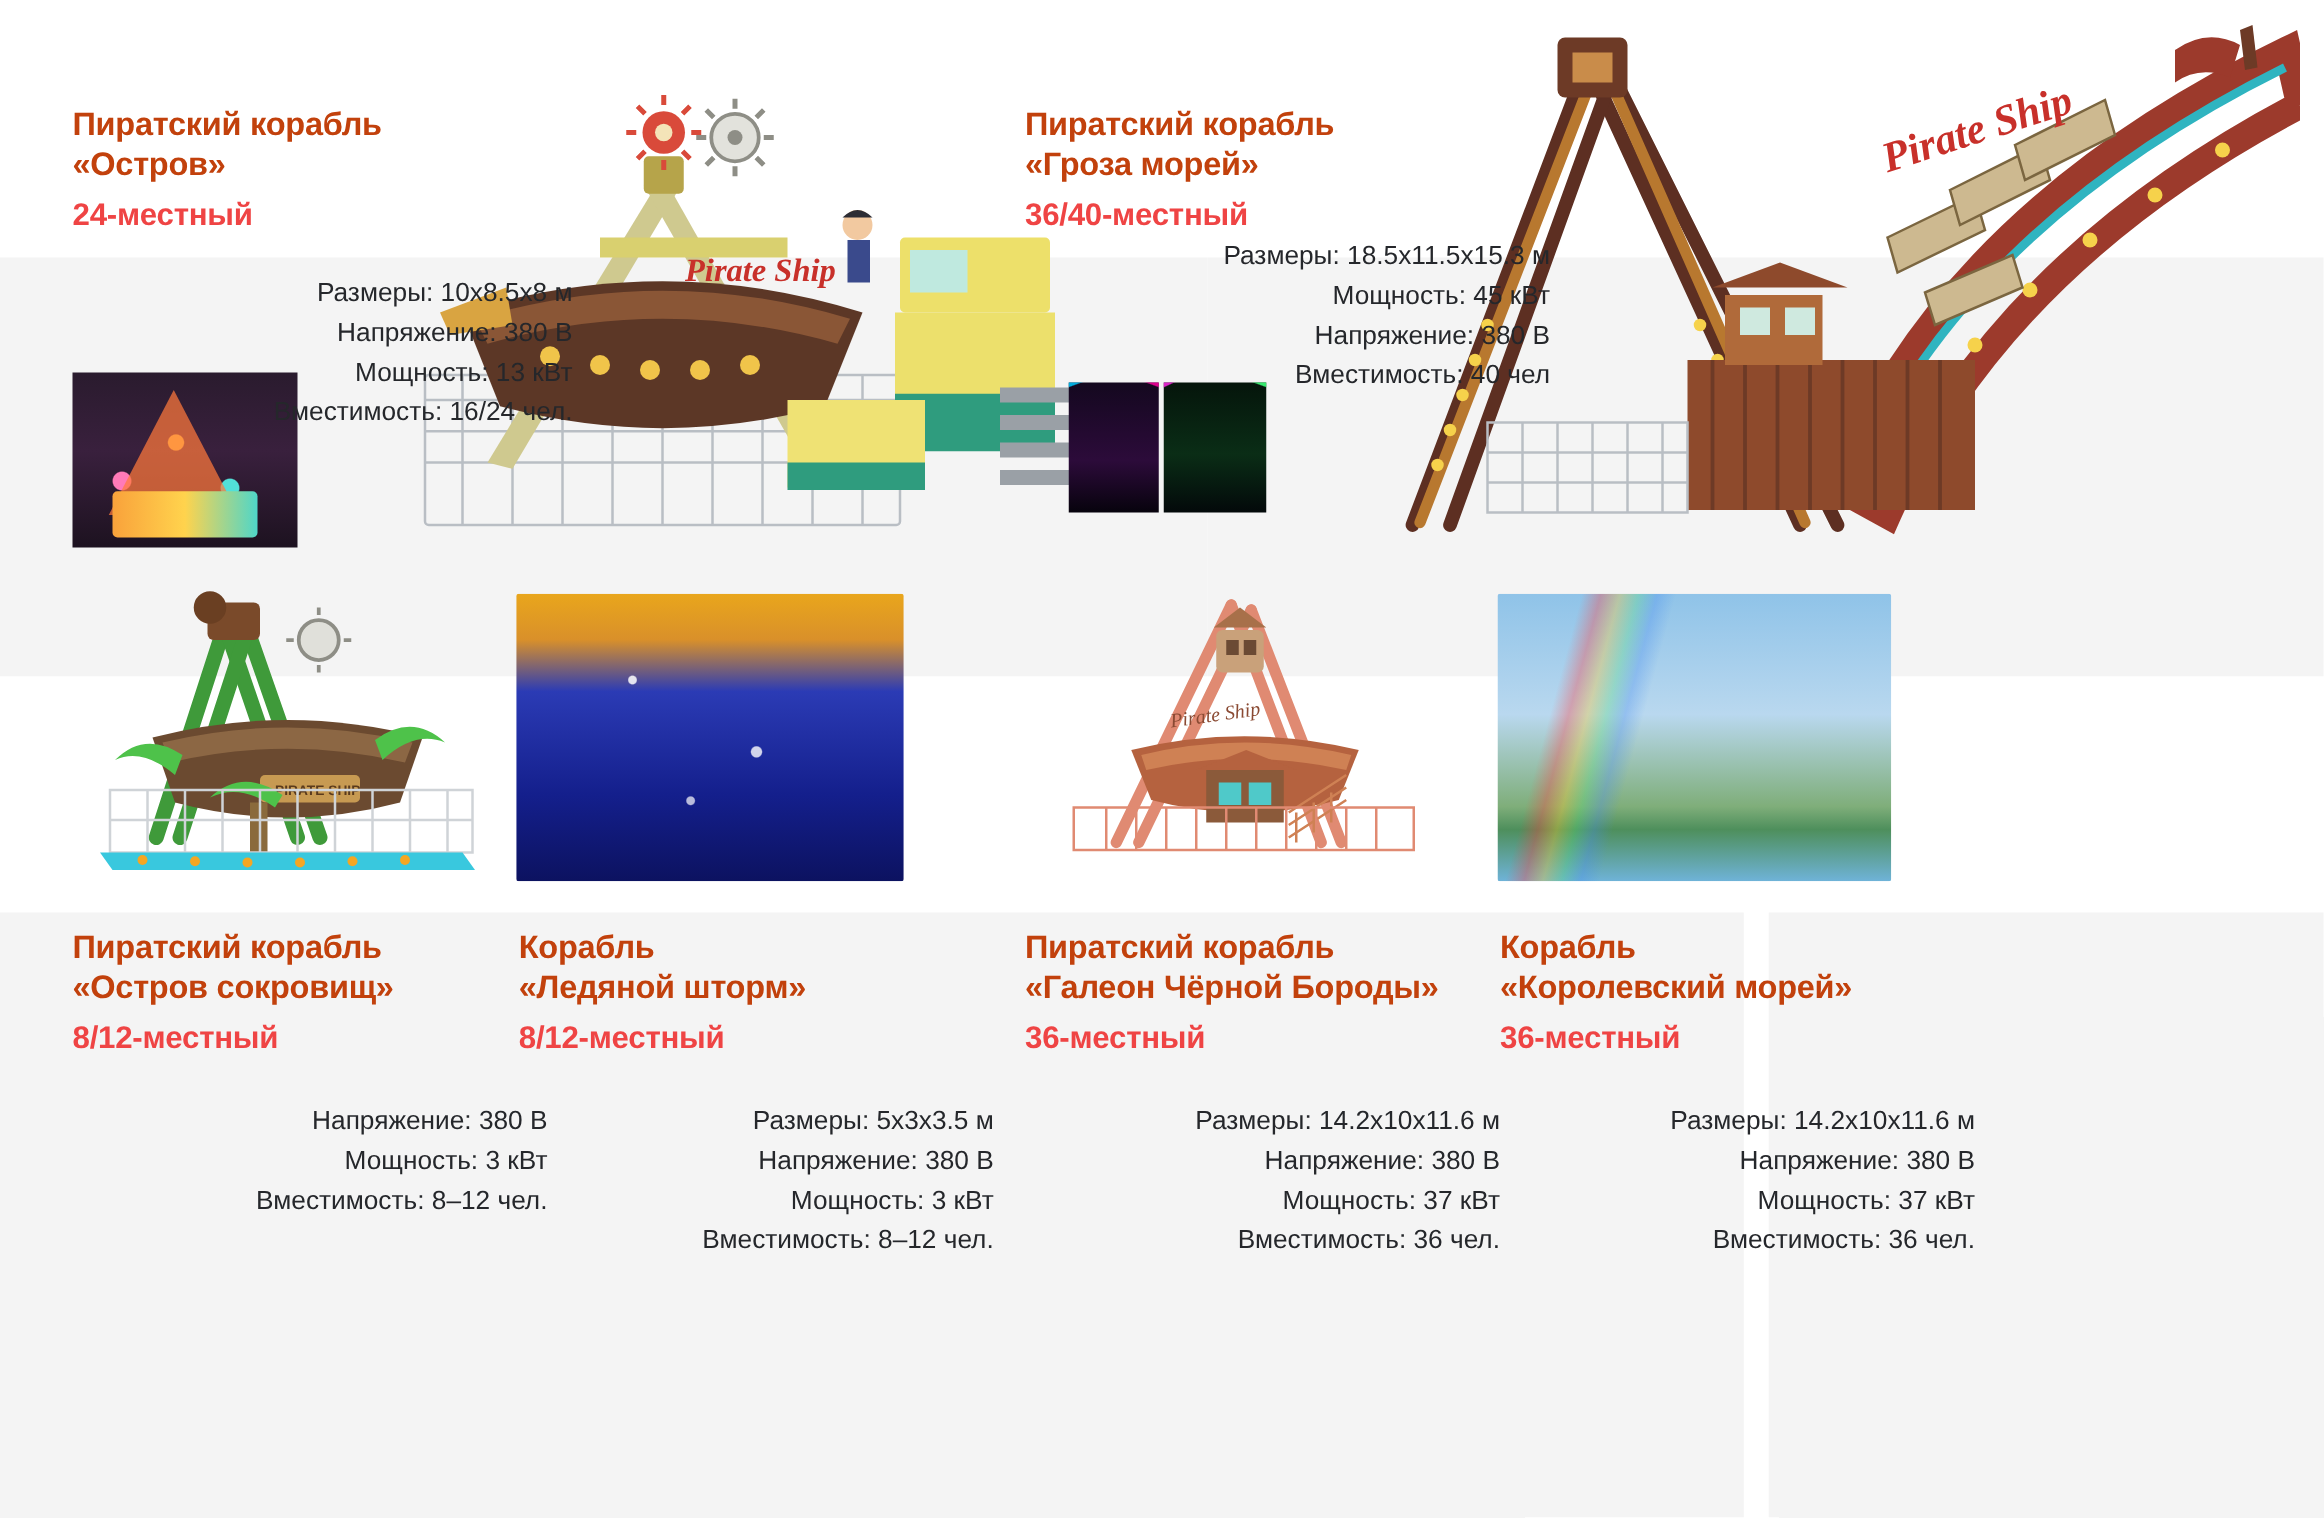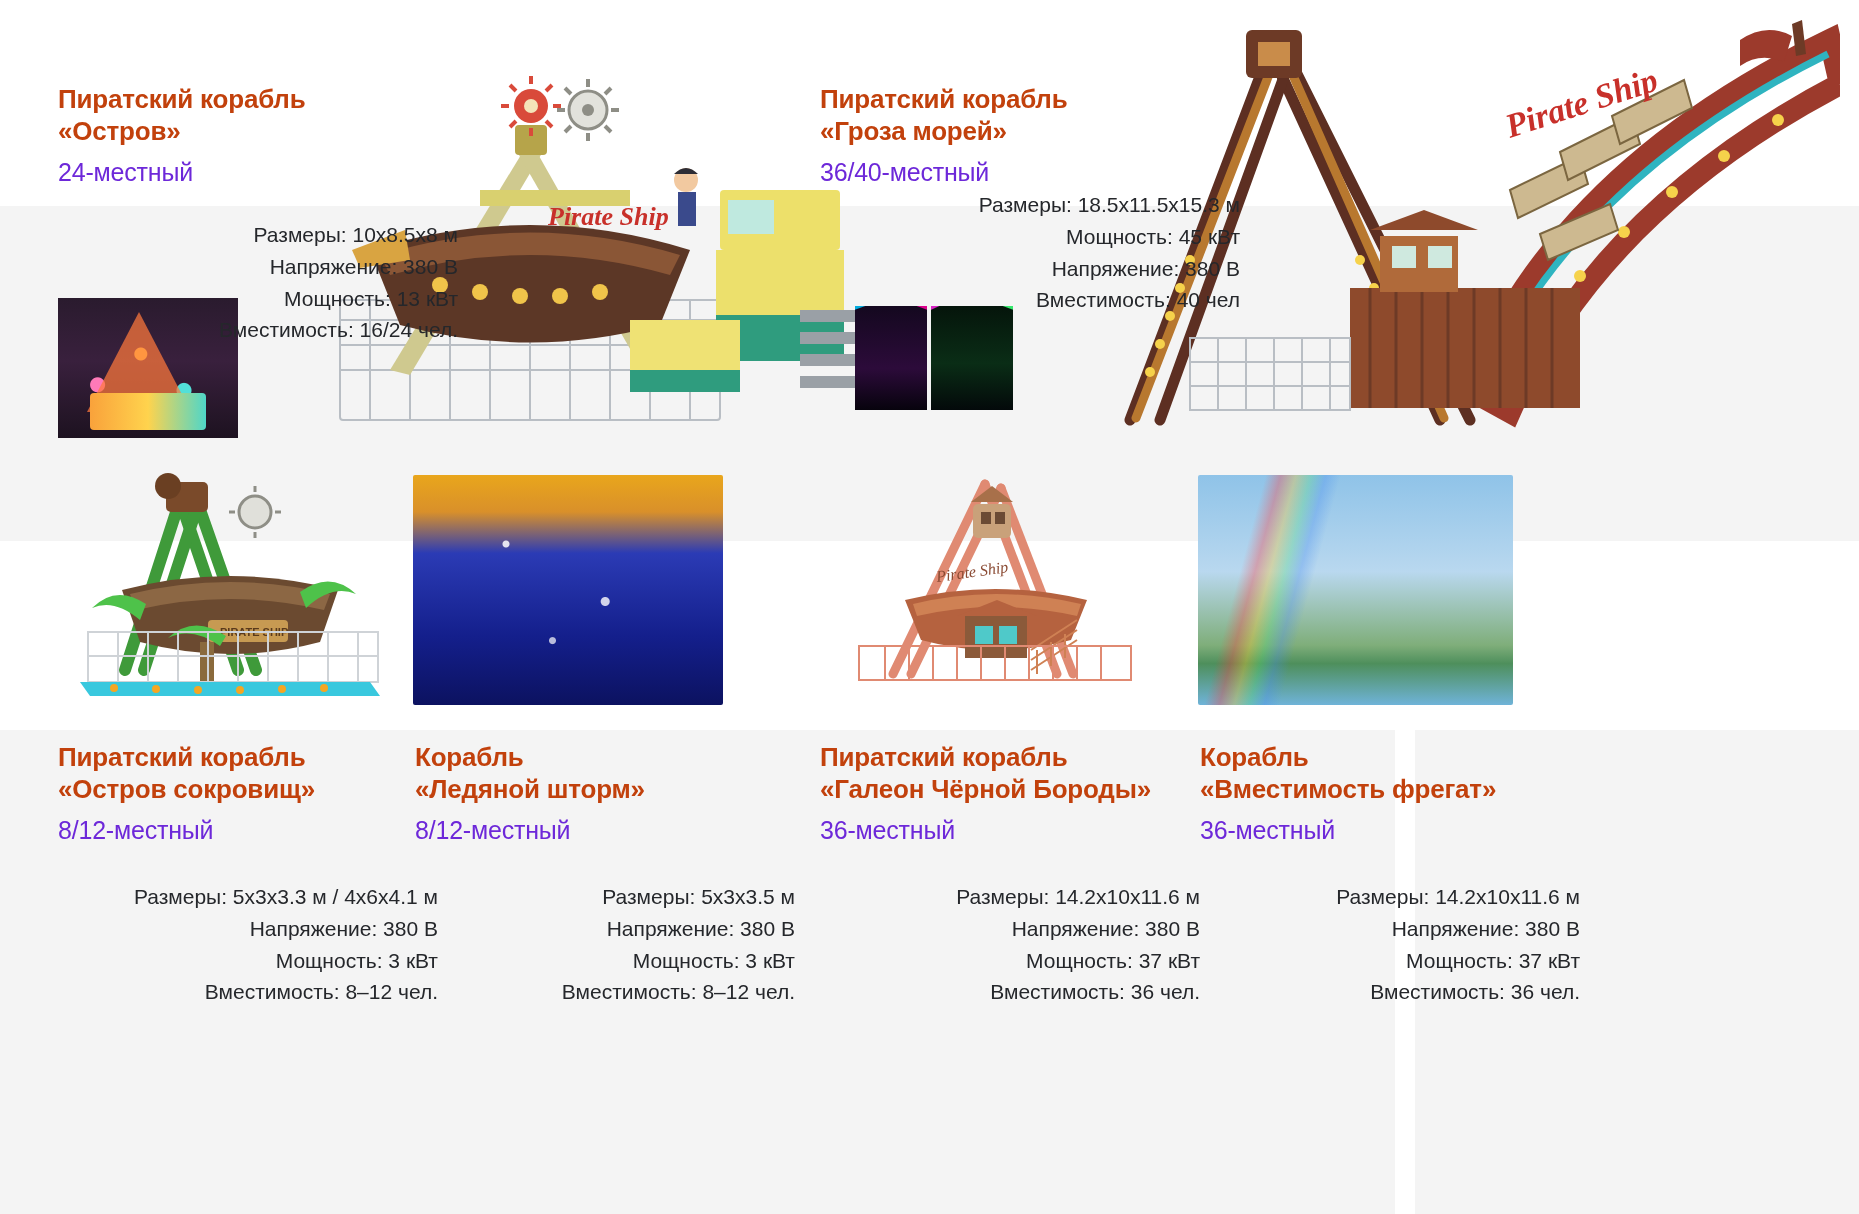--- a/index.html
+++ b/index.html
@@ -32,22 +32,22 @@
   
   .title {
     font-size: 26px;
     font-weight: bold;
     color: #c2410c;
     line-height: 1.22;
     letter-spacing: -0.2px;
   }
   .subtitle {
     font-size: 25px;
-    font-weight: normal;
-    color: #6d28d9;
+    font-weight: bold;
+    color: #ef4444;
     line-height: 1.25;
     margin-top: 10px;
     letter-spacing: -0.2px;
   }
   .specs {
     font-size: 21px;
     color: #25272b;
     line-height: 1.52;
     white-space: nowrap;
     text-align: right;
@@ -370,21 +370,20 @@
     </div>
   </div>
 
   <div class="card-bot card-bot-1">
     <div class="title">
       <span>Пиратский корабль</span><br>
       <span>«Остров сокровищ»</span>
     </div>
     <div class="subtitle">8/12-местный</div>
     <div class="specs">
-      <span class="spec-line">Размеры: 5x3x3.3 м / 4x6x4.1 м</span>
       <span class="spec-line">Напряжение: 380 В</span>
       <span class="spec-line">Мощность: 3 кВт</span>
       <span class="spec-line">Вместимость: 8–12 чел.</span>
     </div>
   </div>
 
   <div class="card-bot card-bot-2">
     <div class="title">
       <span>Корабль</span><br>
       <span>«Ледяной шторм»</span>
@@ -408,21 +407,21 @@
       <span class="spec-line">Размеры: 14.2x10x11.6 м</span>
       <span class="spec-line">Напряжение: 380 В</span>
       <span class="spec-line">Мощность: 37 кВт</span>
       <span class="spec-line">Вместимость: 36 чел.</span>
     </div>
   </div>
 
   <div class="card-bot card-bot-4">
     <div class="title">
       <span>Корабль</span><br>
-      <span>«Вместимость фрегат»</span>
+      <span>«Королевский морей»</span>
     </div>
     <div class="subtitle">36-местный</div>
     <div class="specs">
       <span class="spec-line">Размеры: 14.2x10x11.6 м</span>
       <span class="spec-line">Напряжение: 380 В</span>
       <span class="spec-line">Мощность: 37 кВт</span>
       <span class="spec-line">Вместимость: 36 чел.</span>
     </div>
   </div>
 

